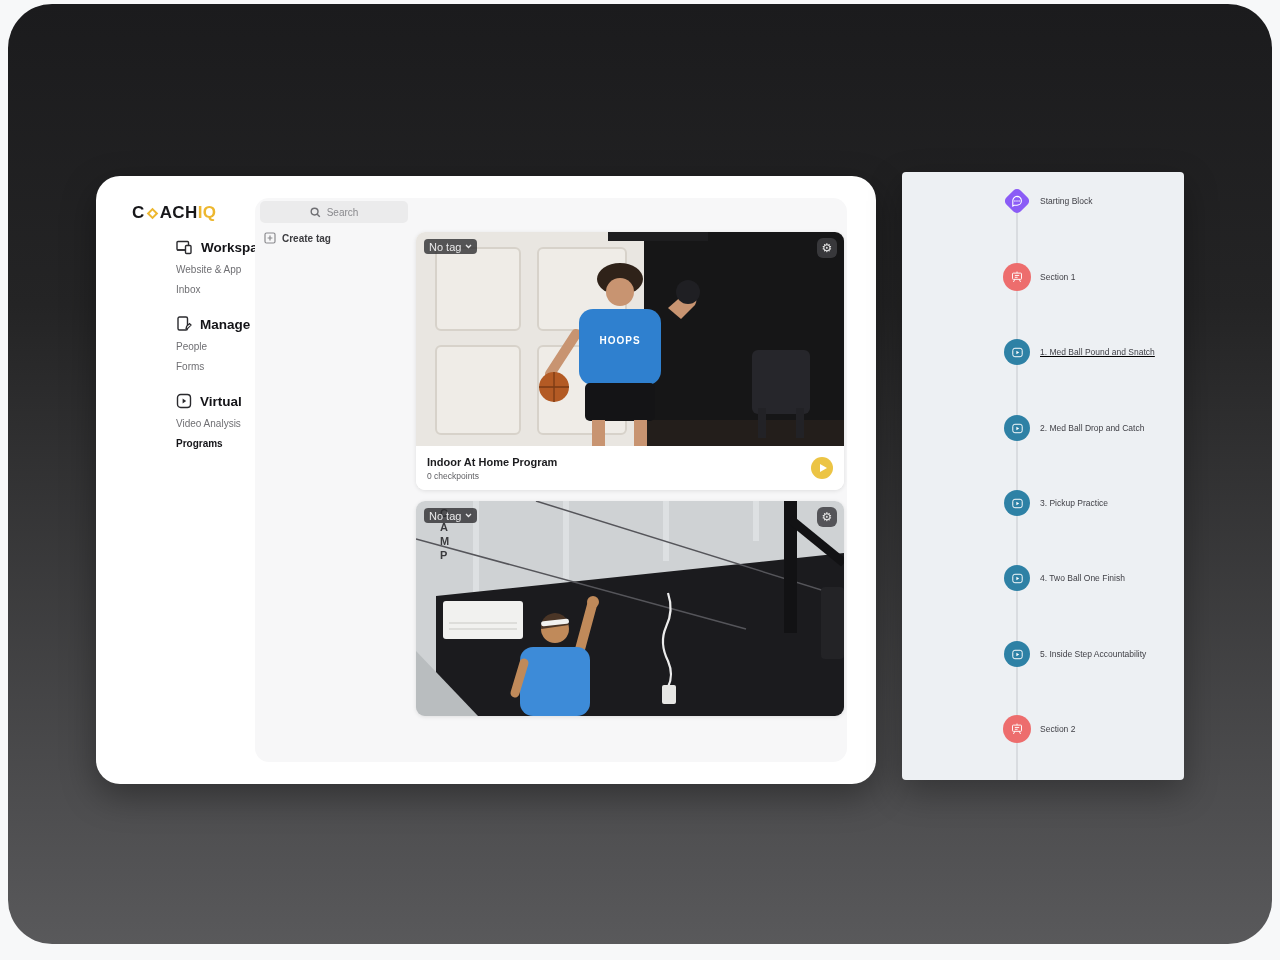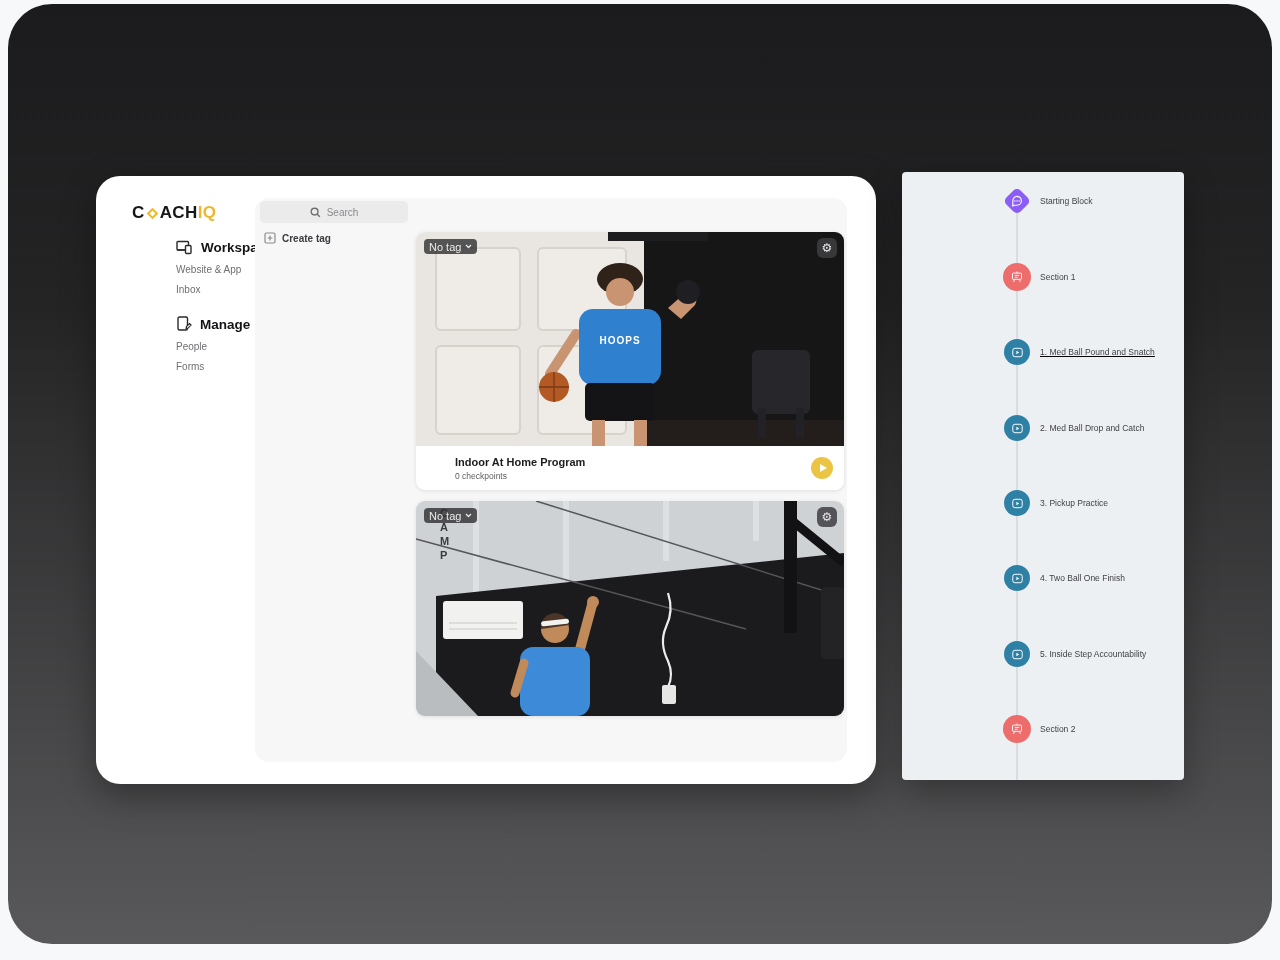--- a/index.html
+++ b/index.html
@@ -38,21 +38,21 @@
   .pcard { position:absolute; left:161px; width:428px; background:#ffffff; border-radius:9px; overflow:hidden;
     box-shadow:0 1px 4px rgba(0,0,0,.10); }
   .pcard .thumb { position:relative; width:428px; }
   .pcard .thumb svg.scene { display:block; }
   .tag-pill { position:absolute; left:8px; top:7px; height:15px; padding:0 5px; border-radius:4px;
     background:rgba(42,42,45,.78); display:flex; align-items:center; gap:4px; color:#e9e9ea; cursor:pointer; }
   .tag-pill .tag-txt { font-size:11px; }
   .gear-btn { position:absolute; right:7px; top:6px; width:20px; height:20px; border-radius:6px;
     background:rgba(62,62,66,.85); display:flex; align-items:center; justify-content:center; cursor:pointer; }
   .gear-glyph { color:#e8e8e8; font-size:12px; line-height:1; font-family:"DejaVu Sans", sans-serif; }
-  .card-footer { height:44px; display:flex; align-items:center; justify-content:space-between; padding:0 11px; background:#fff;margin-left:28px; }
+  .card-footer { height:44px; display:flex; align-items:center; justify-content:space-between; padding:0 11px; background:#fff; }
   .card-title { font-size:11px; font-weight:700; color:#1c1c1f; }
   .card-meta { font-size:8.5px; color:#5f5f63; margin-top:3px; display:flex; align-items:center; }
   .meta-div { display:inline-block; width:1px; height:9px; background:#cfcfd2; margin:0 6px; }
   .play-btn { width:22px; height:22px; border-radius:50%; background:var(--play_yellow,#ECC444);
     display:flex; align-items:center; justify-content:center; cursor:pointer; }
   .play-tri { width:0; height:0; border-left:7px solid #ffffff; border-top:4.5px solid transparent; border-bottom:4.5px solid transparent; margin-left:2px; }
 
   
   .tl-panel { position:absolute; left:902px; top:172px; width:282px; height:608px; background:var(--panel_bg,#EDF0F3);
     border-radius:4px; box-shadow:0 12px 34px rgba(0,0,0,.30); overflow:hidden; }
@@ -104,20 +104,31 @@
           <svg width="16" height="16" viewBox="0 0 16 16" fill="none" stroke="currentColor" stroke-width="1.4">
               <rect x="2" y="1" width="9.5" height="13" rx="1.5"></rect>
               <path d="M10.5 10.5l3-3 1.6 1.6-3 3-2.1.5z" fill="#fff" stroke-width="1.1"></path>
             </svg>
           <span>Manage</span>
         </div>
         <div class="nav-item">People</div>
         <div class="nav-item">Forms</div>
       </div>
 
+      <div class="nav-section">
+        <div class="nav-header">
+          <svg width="16" height="16" viewBox="0 0 16 16" fill="none" stroke="currentColor" stroke-width="1.4">
+              <rect x="1.5" y="1.5" width="13" height="13" rx="3.2"></rect>
+              <path d="M6.6 5.6l3.6 2.4-3.6 2.4z" fill="currentColor" stroke="none"></path>
+            </svg>
+          <span>Virtual</span>
+        </div>
+        <div class="nav-item">Video Analysis</div>
+        <div class="nav-item active">Programs</div>
+      </div>
     </aside>
 
     <main class="content">
       <div class="searchbar">
         <svg width="11" height="11" viewBox="0 0 11 11" fill="none" stroke="currentColor" stroke-width="1.4">
             <circle cx="4.6" cy="4.6" r="3.4"></circle>
             <path d="M7.2 7.2l2.6 2.6"></path>
           </svg>
         <span class="search-ph">Search</span>
       </div>

